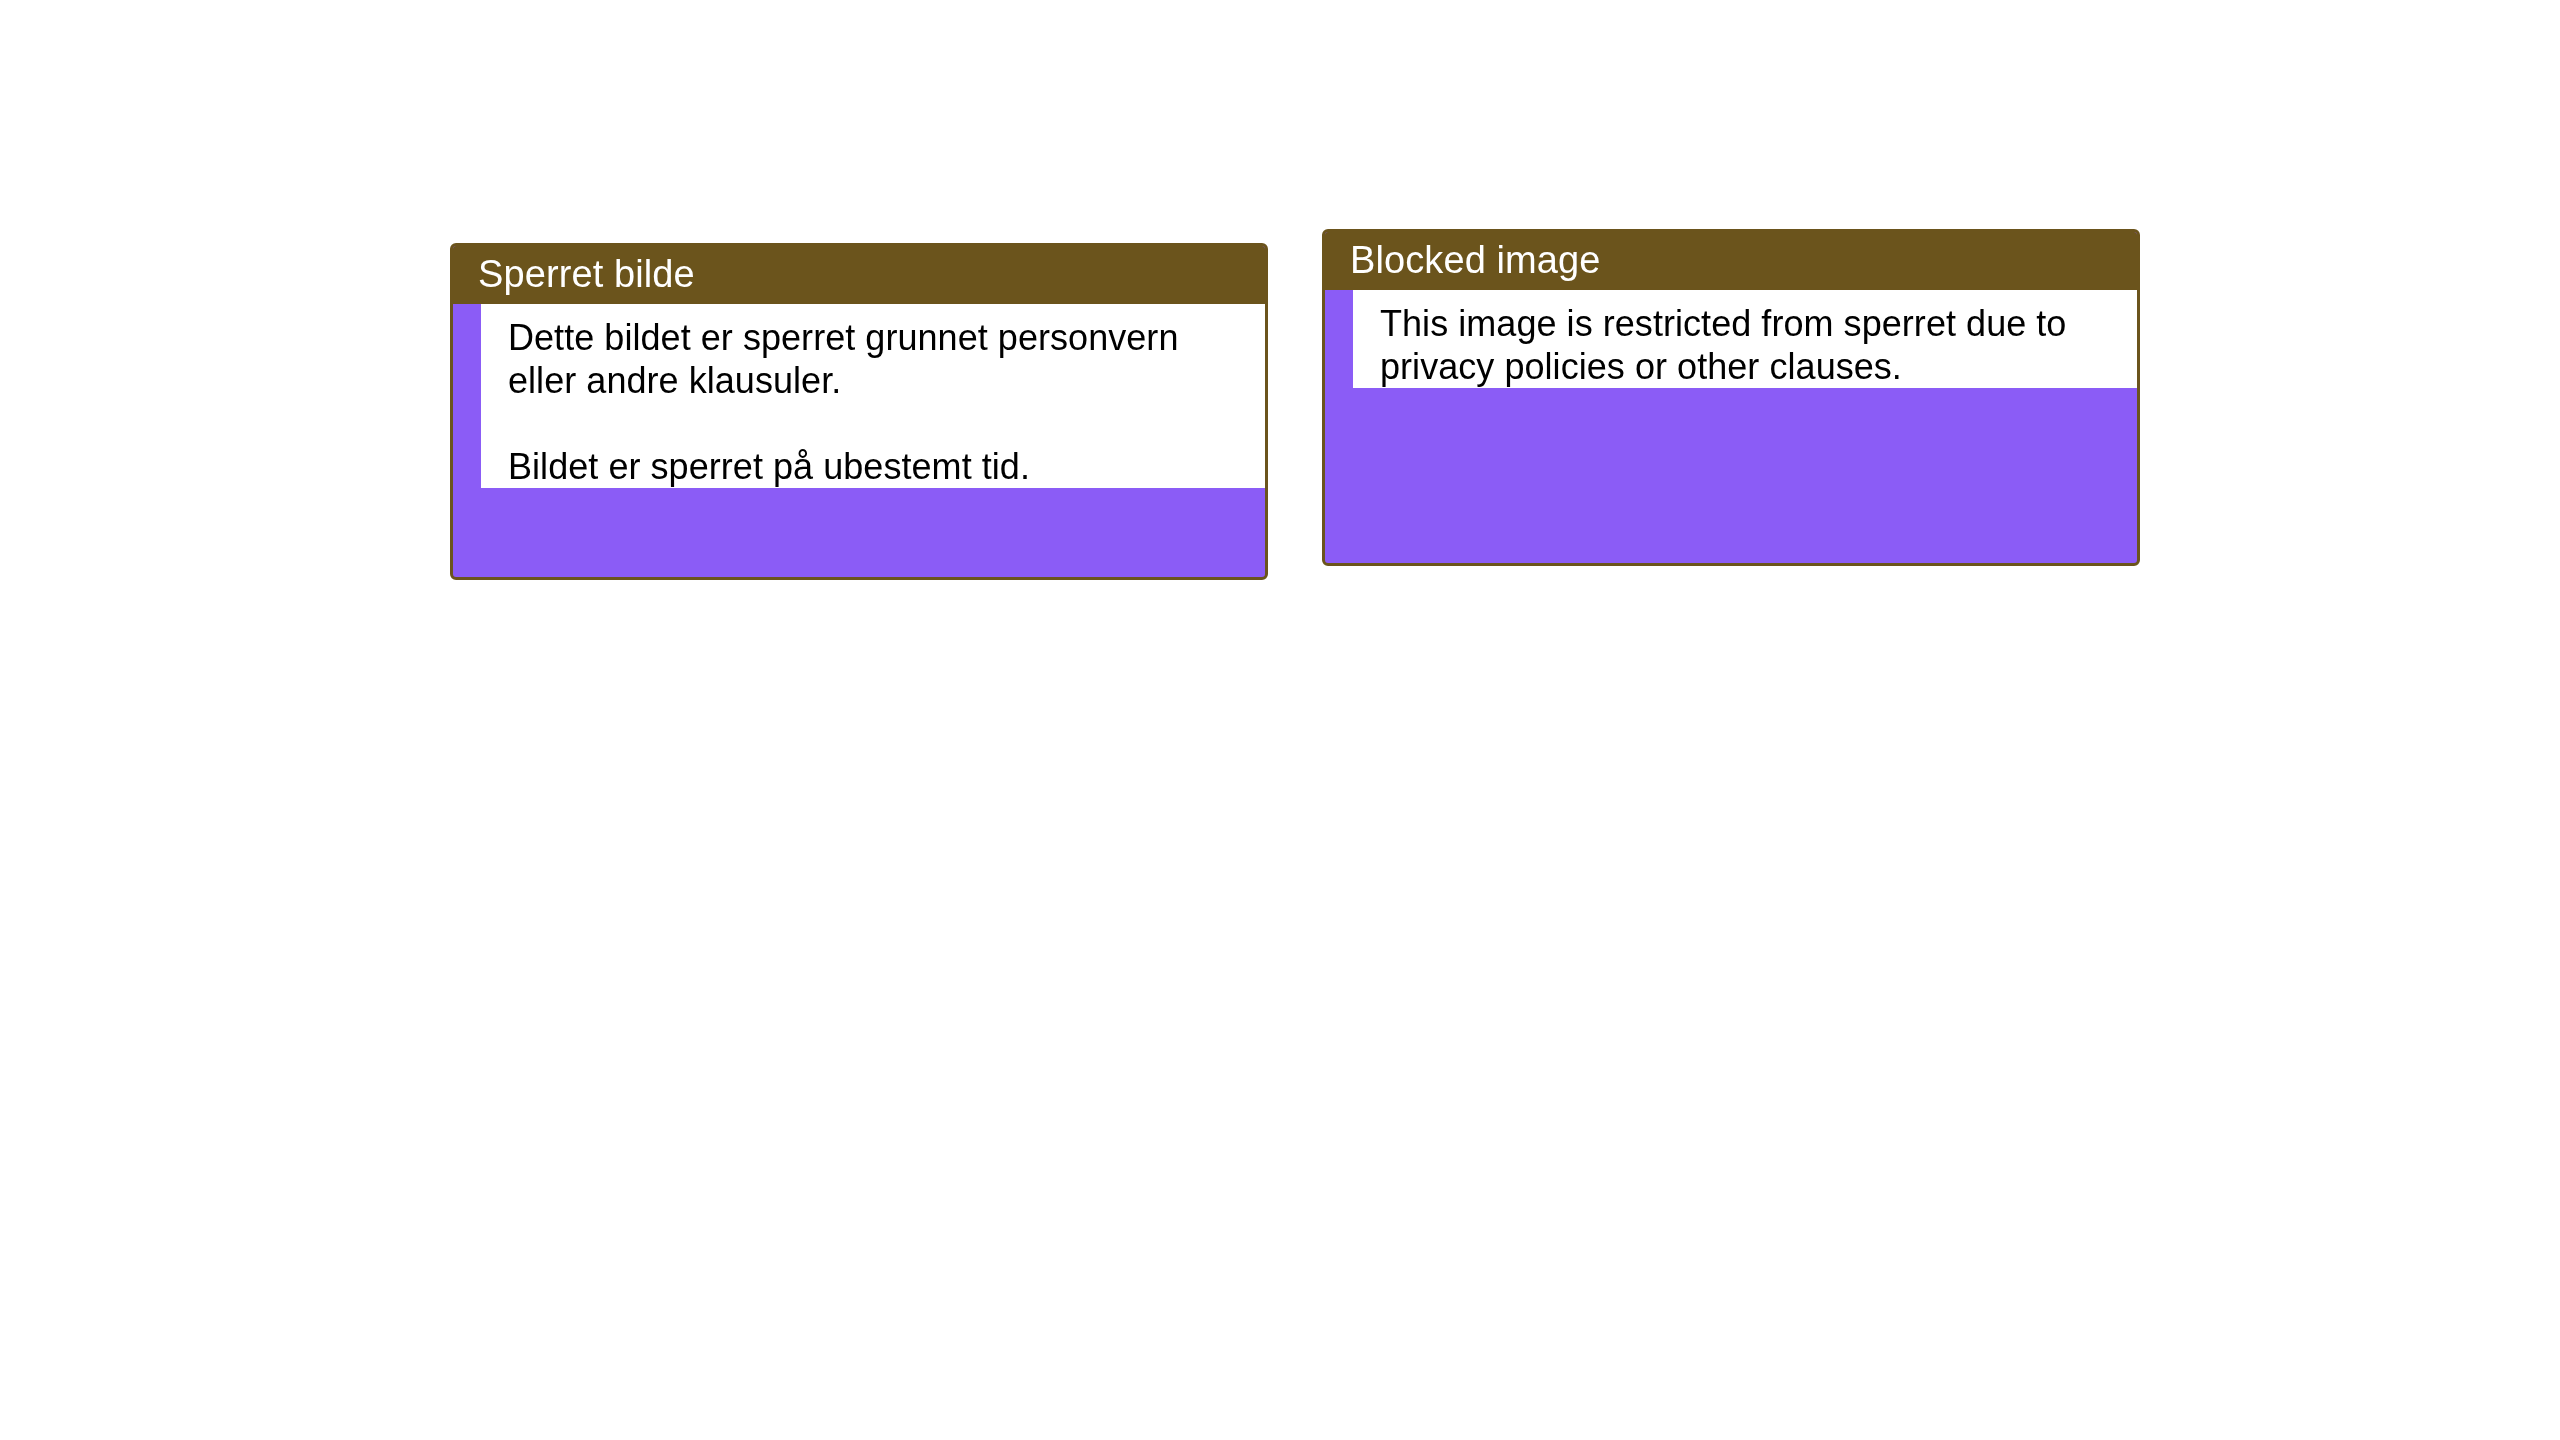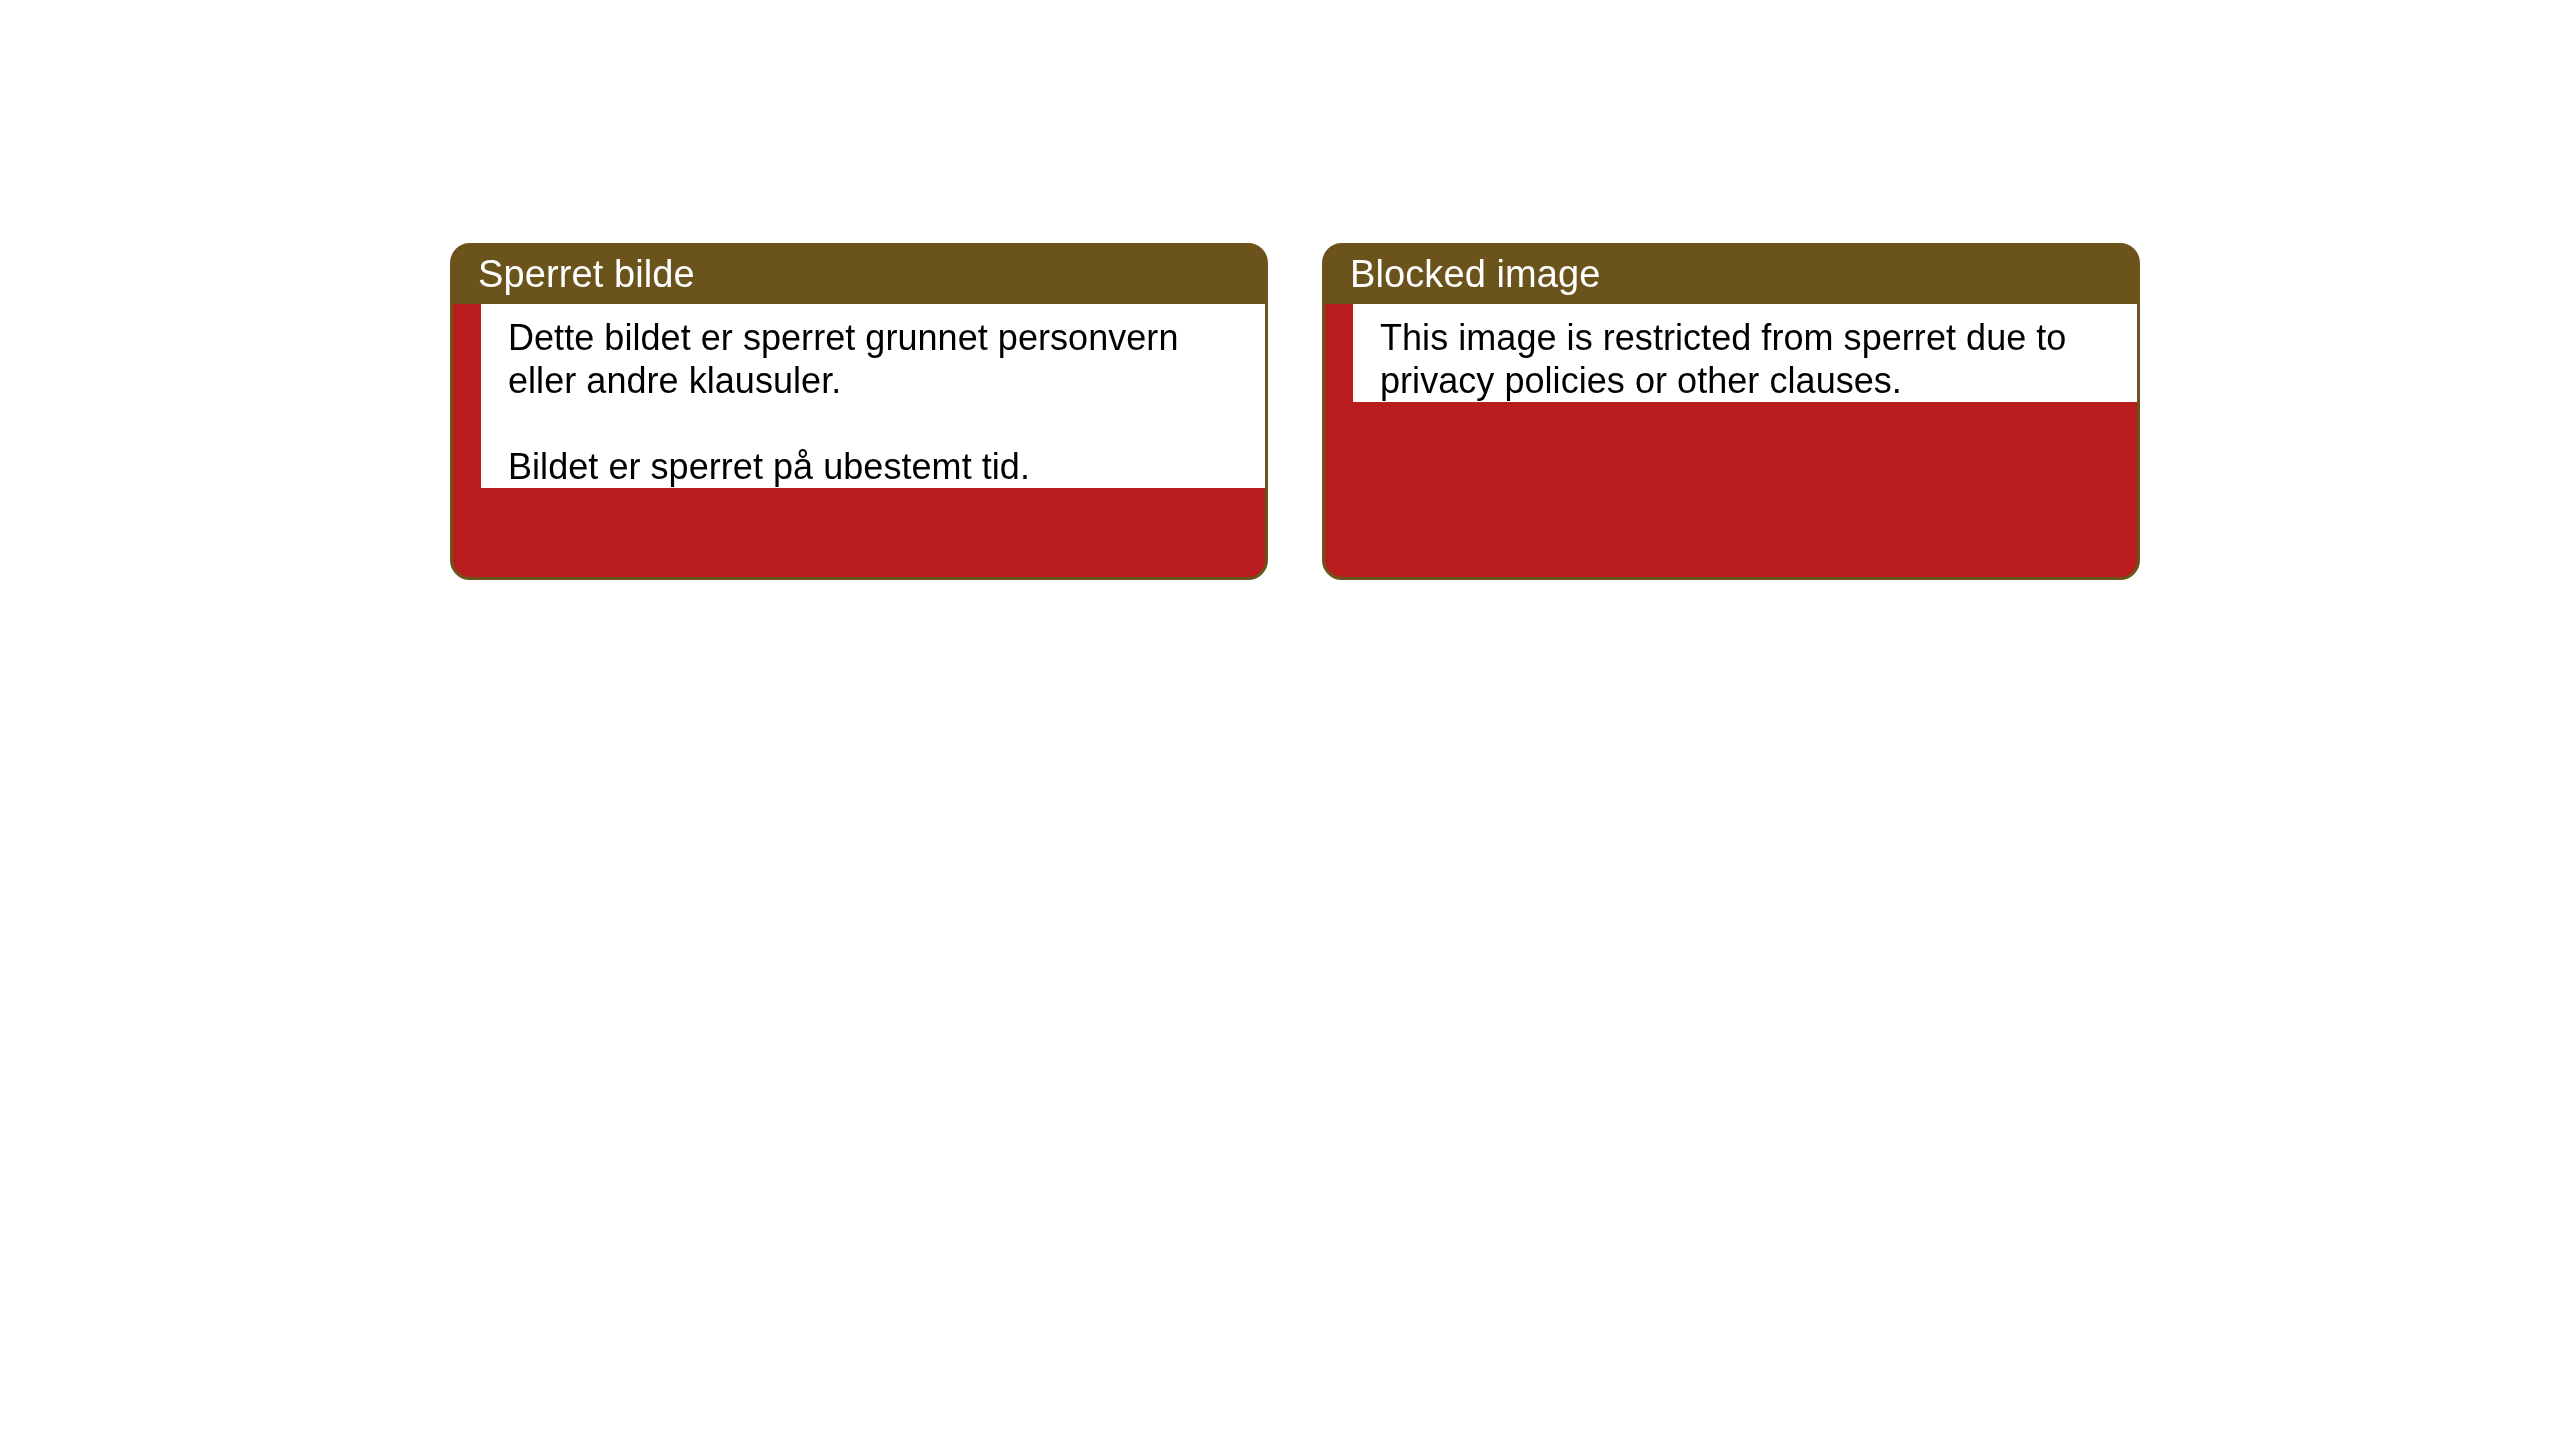--- a/index.html
+++ b/index.html
@@ -18,28 +18,28 @@
   #stage {
     position: relative;
     width: 2560px;
     height: 1440px;
   }
 
   .notice-card {
     position: absolute;
     width: 818px;
     box-sizing: border-box;
-    background: #b91c1c;
+    background: #8b5cf6;
     border: 3px solid #6b541c;
-    border-radius: 20px;
+    border-radius: 6px;
     overflow: hidden;
   }
 
   #card-no  { left: 450px; top: 243px; height: 337px; }
-  #card-en  { left: 1322px; top: 243px; height: 337px; }
+  #card-en  { left: 1322px; top: 229px; height: 337px; }
 
   .card-header {
     box-sizing: border-box;
     height: 61px;
     background: #6b541c;
     margin: -3px -3px 0 -3px;
     border-top-left-radius: 10px;
     border-top-right-radius: 10px;
     display: flex;
     align-items: center;

